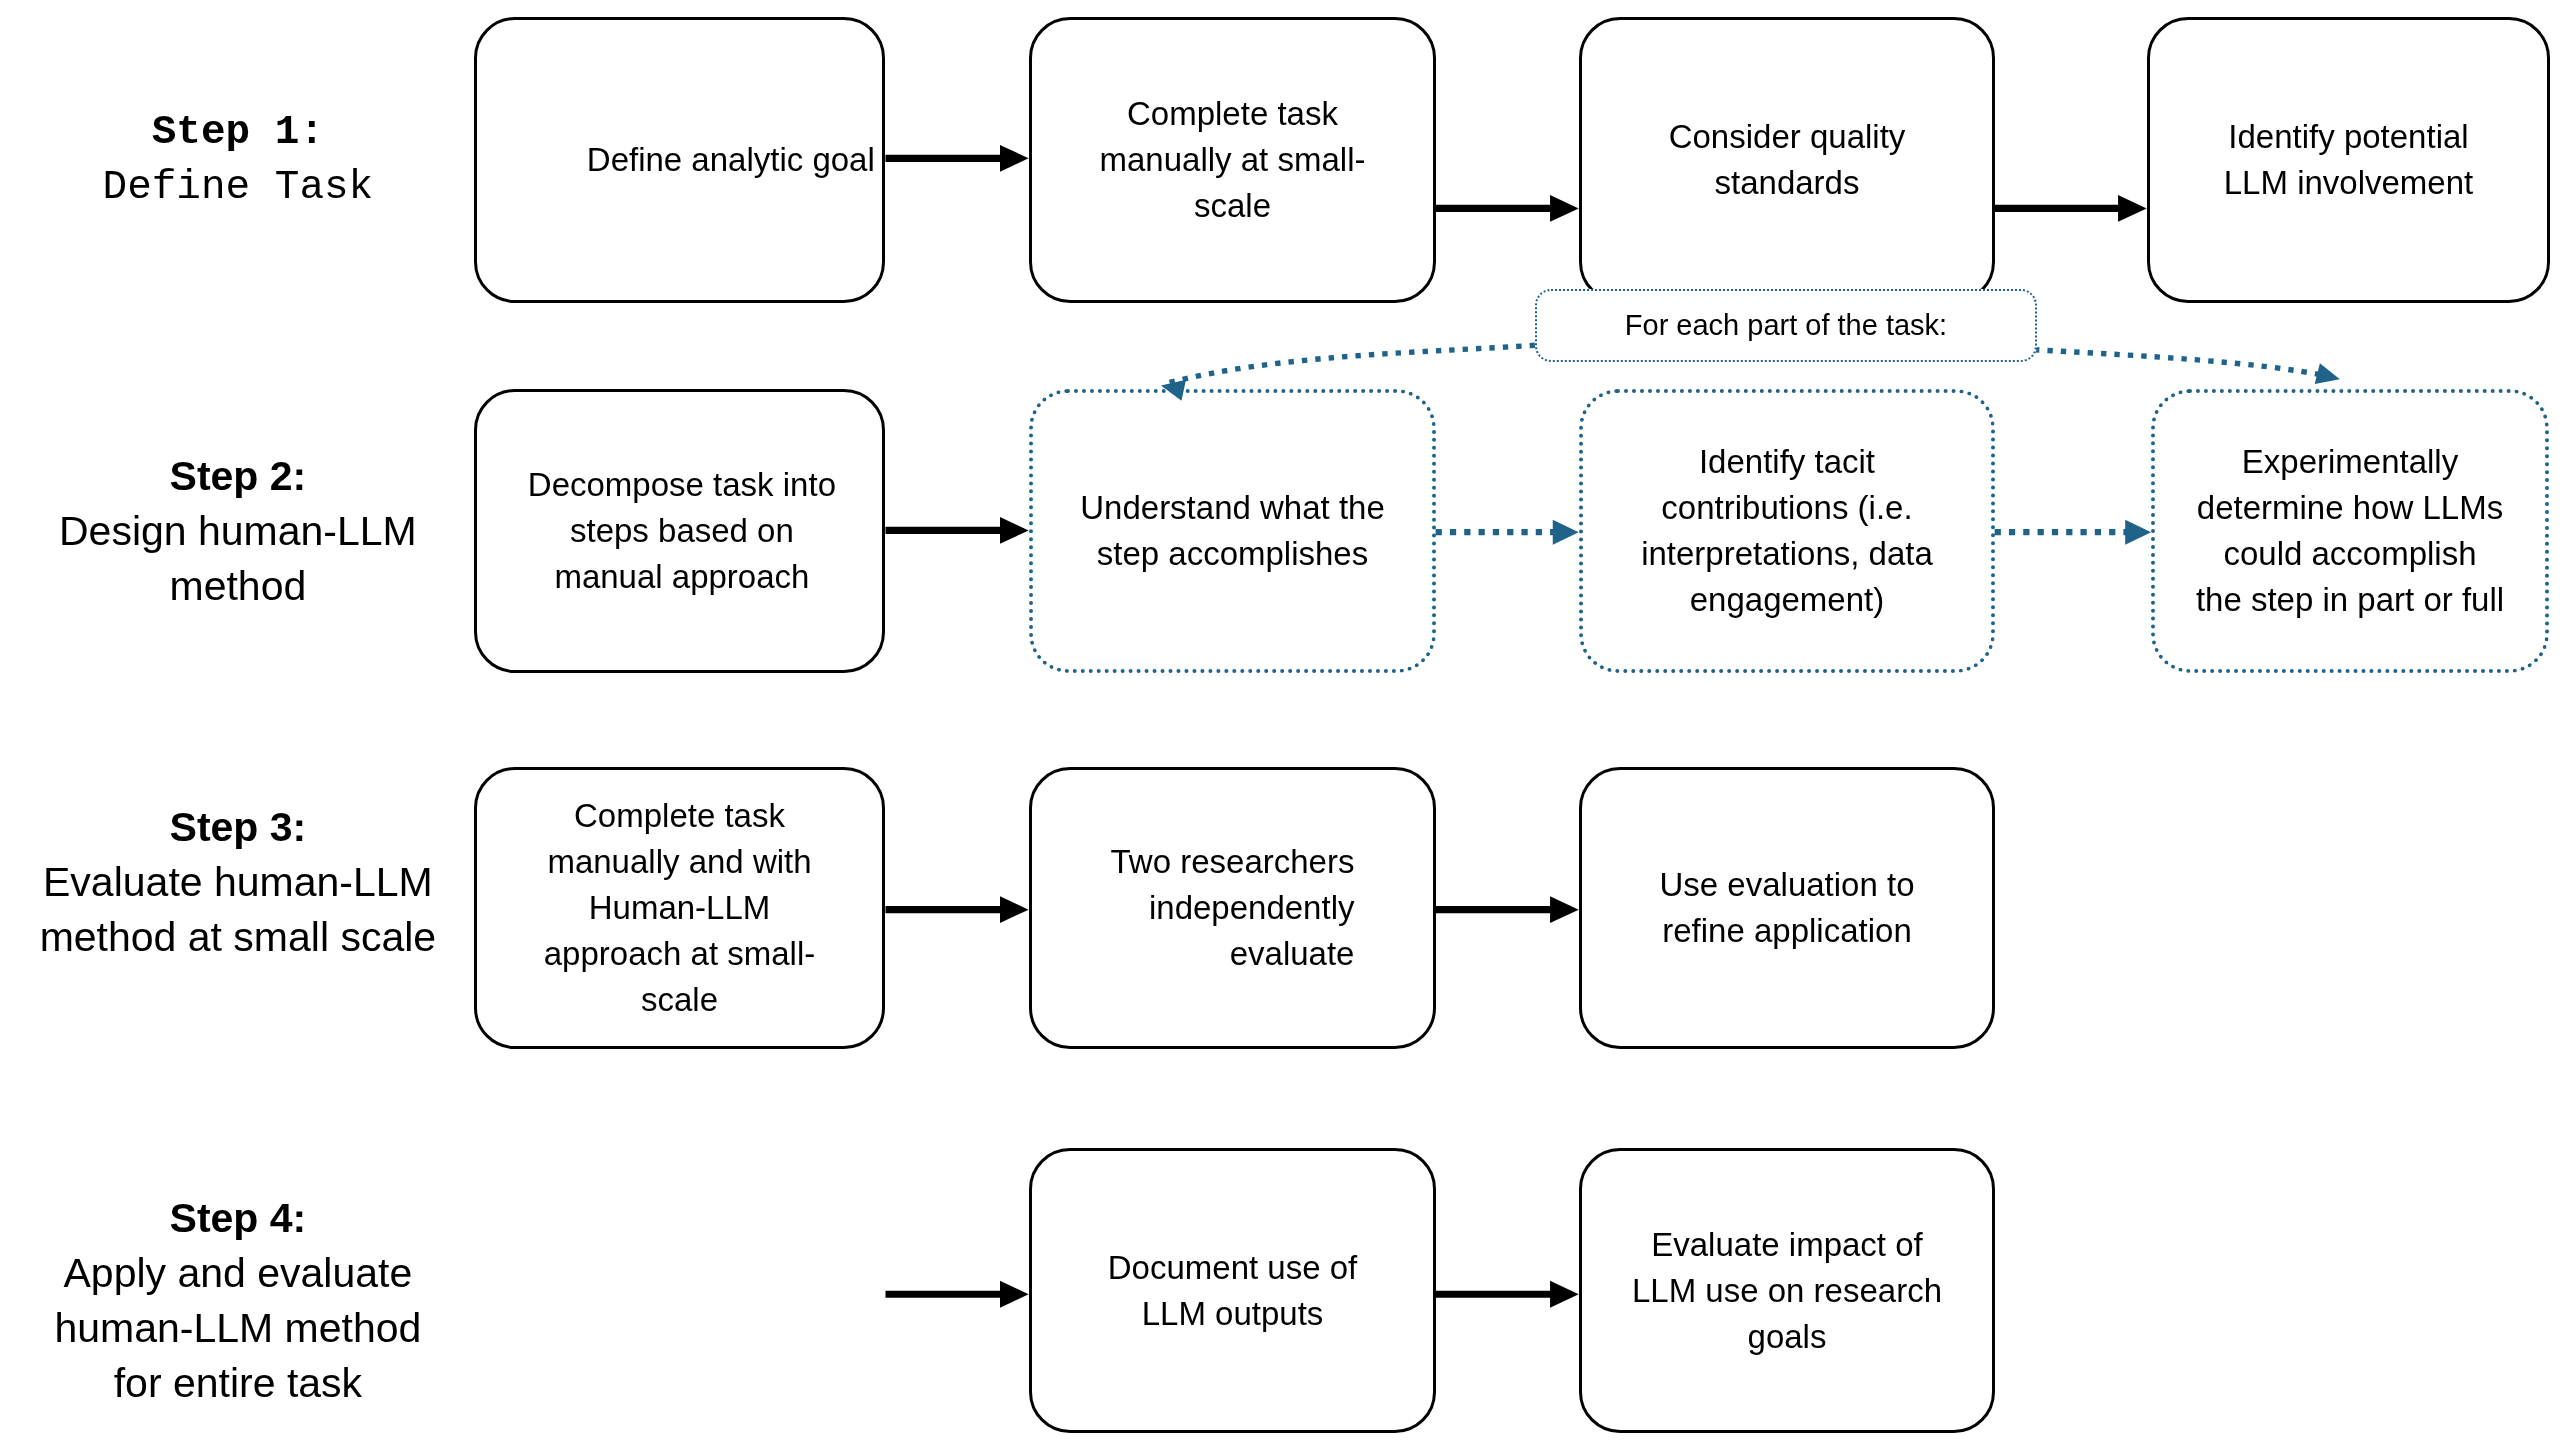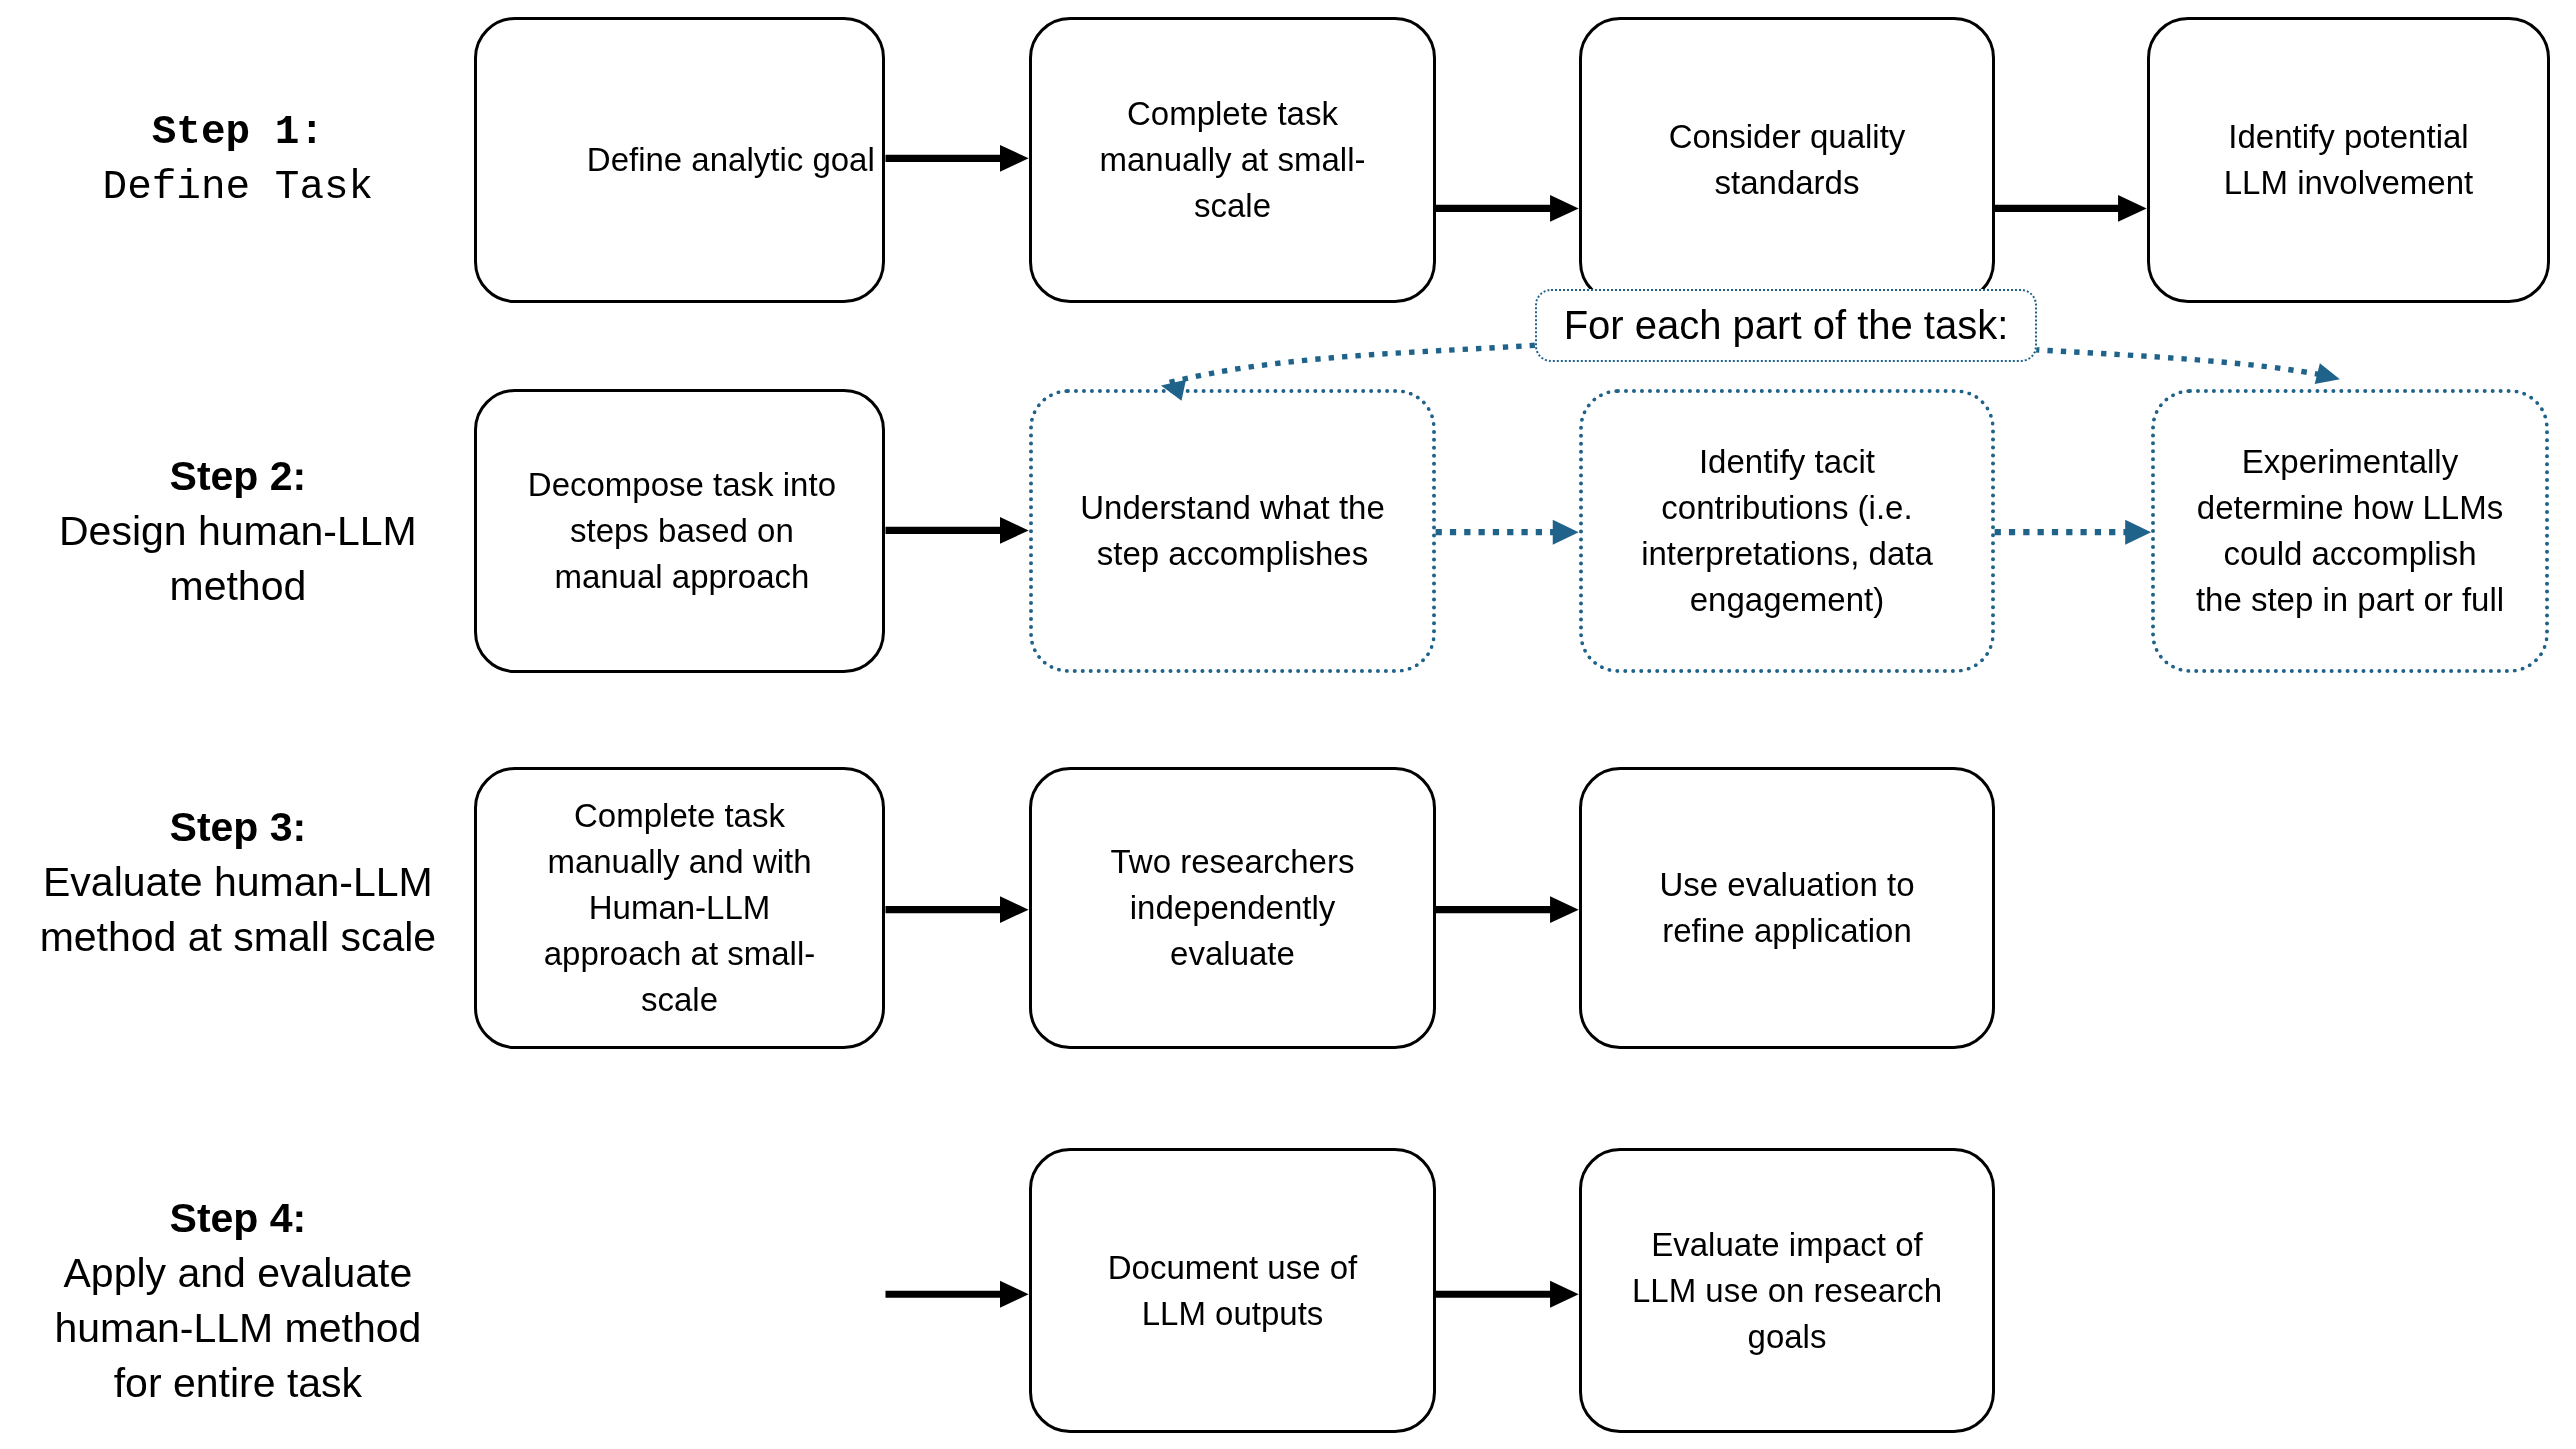--- a/index.html
+++ b/index.html
@@ -38,21 +38,21 @@
   }
   .solid { border: 3.6px solid var(--ink); }
   .dotted { border: 4.5px dotted var(--teal); border-radius: 39px; }
   .loop-label {
     position: absolute;
     box-sizing: border-box;
     display: flex;
     align-items: center;
     justify-content: center;
     text-align: right;
-    font-size: 40px;
+    font-size: 29px;
     border: 2.7px dotted var(--teal);
     border-radius: 16px;
     background: var(--background);
   }
   .step-label {
     position: absolute;
     display: flex;
     flex-direction: column;
     align-items: center;
     justify-content: center;
@@ -71,21 +71,21 @@
   
   #r1b1 { left: 474px;  top: 17px;  width: 411px; height: 286px; justify-content: flex-end; }
   #r1b2 { left: 1029px; top: 17px;  width: 407px; height: 286px; }
   #r1b3 { left: 1579px; top: 17px;  width: 416px; height: 286px; }
   #r1b4 { left: 2147px; top: 17px;  width: 403px; height: 286px; }
   #r2b1 { left: 474px;  top: 389px; width: 411px; height: 284px; padding-left: 12px; }
   #r2b2 { left: 1029px; top: 389px; width: 407px; height: 284px; }
   #r2b3 { left: 1579px; top: 389px; width: 416px; height: 284px; }
   #r2b4 { left: 2151px; top: 389px; width: 398px; height: 284px; }
   #r3b1 { left: 474px;  top: 767px; width: 411px; height: 282px; }
-  #r3b2 { left: 1029px; top: 767px; width: 407px; height: 282px; }
+  #r3b2 { left: 1029px; top: 767px; width: 407px; height: 282px; text-align: right; }
   #r3b3 { left: 1579px; top: 767px; width: 416px; height: 282px; }
   #r4b1 { left: 474px;  top: 1148px; width: 411px; height: 285px; }
   #r4b2 { left: 1029px; top: 1148px; width: 407px; height: 285px; }
   #r4b3 { left: 1579px; top: 1148px; width: 416px; height: 285px; }
   #loop-label { left: 1535px; top: 289px; width: 502px; height: 73px; }
   #step1 { left: 5.4px; top: 17px;   width: 465px; height: 286px; font-family: Liberation Mono, monospace; }
   #step2 { left: 5.4px; top: 389px;  width: 465px; height: 284px; }
   #step3 { left: 5.4px; top: 741px;  width: 465px; height: 282px; }
   #step4 { left: 5.4px; top: 1158px; width: 465px; height: 285px; }
 </style>

